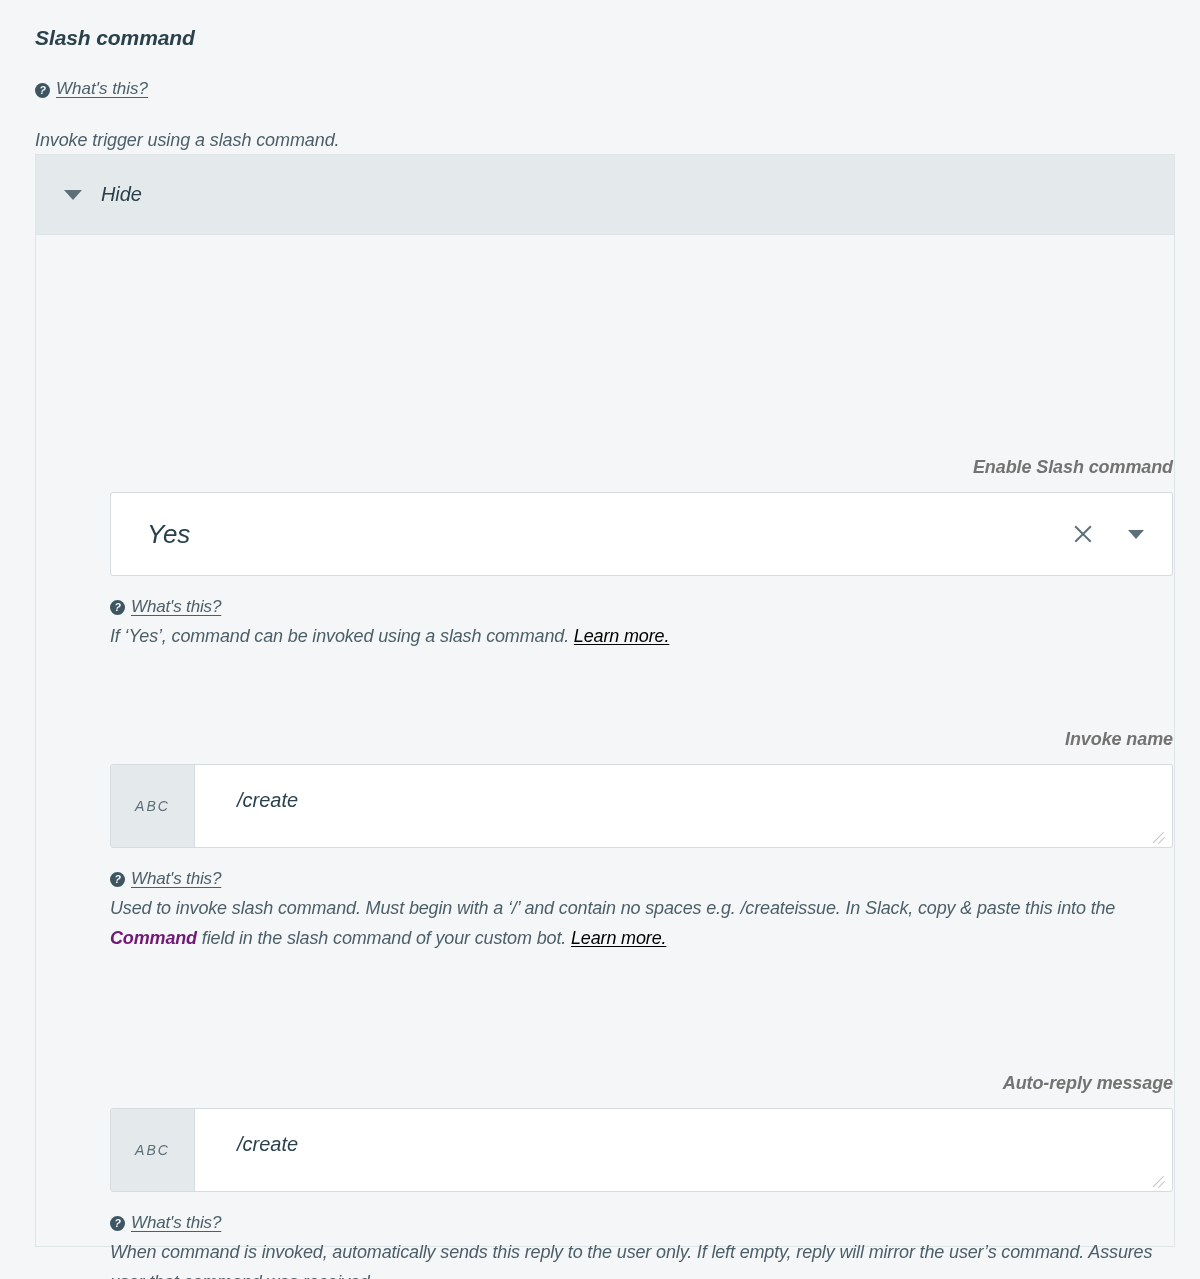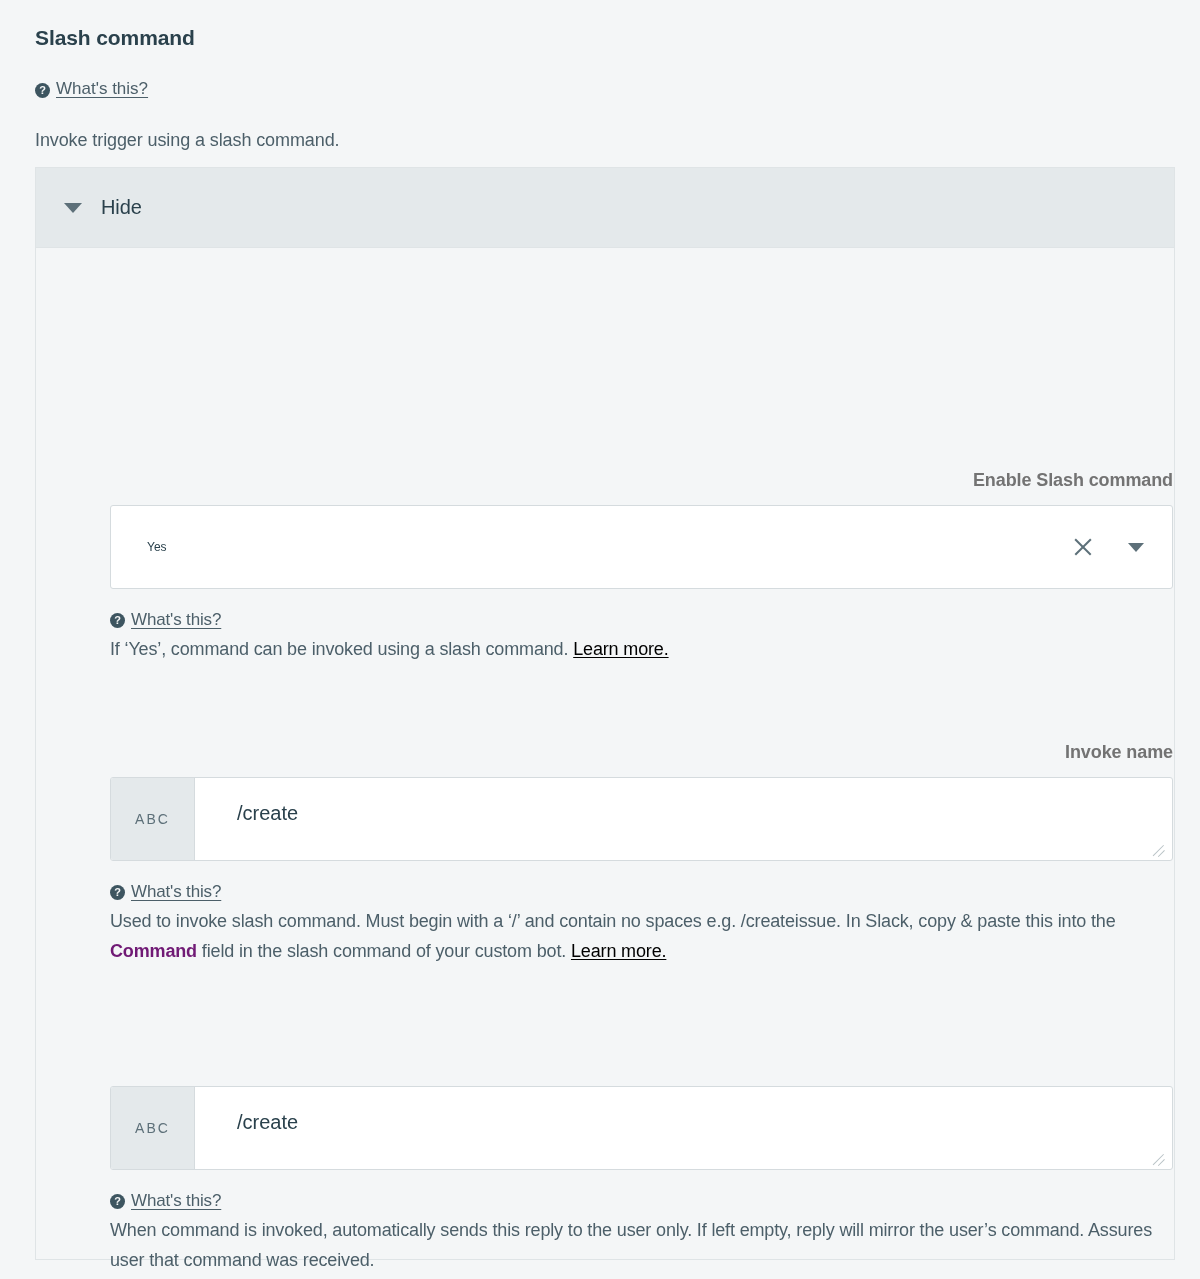--- a/index.html
+++ b/index.html
@@ -13,20 +13,21 @@
     font-family: "Liberation Sans", sans-serif;
     color: #3d5560;
     overflow: hidden;
   }
 
   .page {
     position: relative;
     width: 1072px;
     height: 1279px;
     box-sizing: border-box;
+    font-style: italic;
   }
 
   
   .section-title {
     position: absolute;
     left: 35px;
     top: 26px;
     font-size: 21px;
     font-weight: bold;
     color: #2a414c;
@@ -76,21 +77,21 @@
     top: 130px;
     font-size: 18px;
     color: #4c5f69;
     letter-spacing: -0.1px;
   }
 
   
   .panel {
     position: absolute;
     left: 35px;
-    top: 167px;
+    top: 154px;
     width: 1140px;
     height: 1093px;
     box-sizing: border-box;
     border: 1px solid #dfe4e6;
     background: #f4f6f7;
   }
 
   .panel-header {
     height: 80px;
     background: #e4e9eb;
@@ -145,21 +146,21 @@
     background: #ffffff;
     border: 1px solid #d5dbde;
     border-radius: 3px;
     box-sizing: border-box;
     display: flex;
     align-items: center;
     cursor: pointer;
   }
   .select-value {
     padding-left: 36px;
-    font-size: 12px;
+    font-size: 26px;
     color: #2a414c;
   }
   .select-clear {
     position: absolute;
     right: 78px;
     top: 50%;
     transform: translateY(-50%);
     width: 22px;
     height: 22px;
     cursor: pointer;
@@ -339,20 +340,21 @@
             <span class="whats-this">
               <span class="help-icon">?</span>
               <span class="wt-label">What's this?</span>
             </span>
           </div>
           <div><span>Used to invoke slash command. Must begin with a ‘/’ and contain no spaces e.g. /createissue. In Slack, copy &amp; paste this into the </span><b>Command</b><span> field in the slash command of your custom bot. </span><span class="link">Learn more.</span></div>
         </div>
       </div>
 
       <div class="field" style="top:918px;">
+        <div class="field-label">Auto-reply message</div>
 
         <div class="textarea-group">
           <div class="abc-prefix">ABC</div>
           <div class="textarea-field">
             <span>/create</span>
             <span class="resize-handle">
                 <span class="l1"></span>
                 <span class="l2"></span>
               </span>
           </div>

